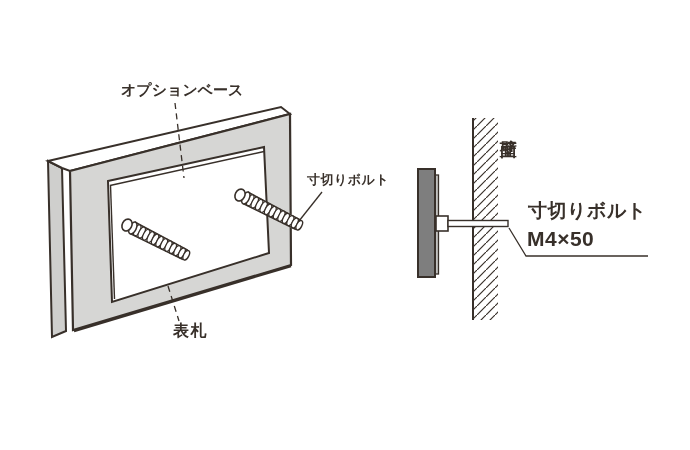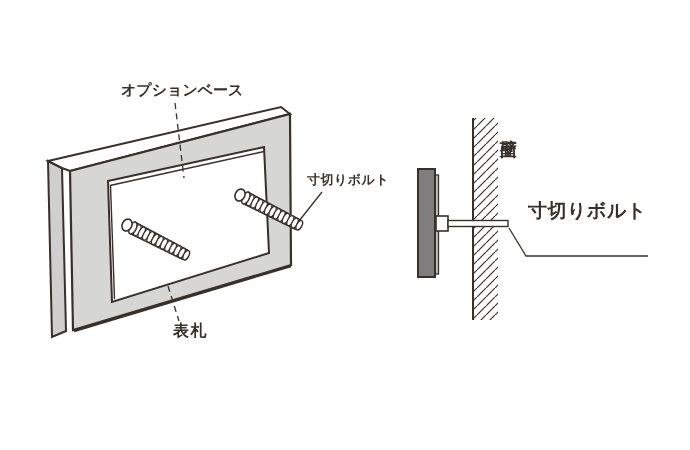--- a/index.html
+++ b/index.html
@@ -96,13 +96,14 @@
 
       <polyline points="509,228 526,256 648,256" class="ln" stroke-width="1.3"></polyline>
     </g>
   </svg>
 
   <div class="lbl lbl-option-base">オプションベース</div>
   <div class="lbl lbl-bolt-left">寸切りボルト</div>
   <div class="lbl lbl-nameplate">表札</div>
   <div class="lbl lbl-wall">壁面</div>
   <div class="lbl lbl-spec-name">寸切りボルト</div>
+  <div class="lbl lbl-spec-size">M4×50</div>
 </div>
 
 </body></html>

